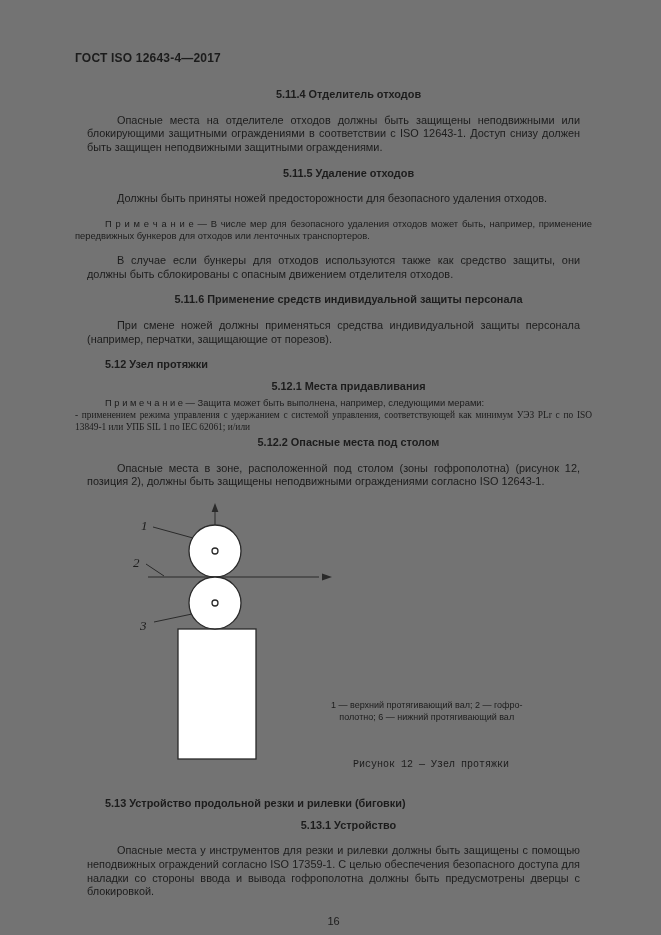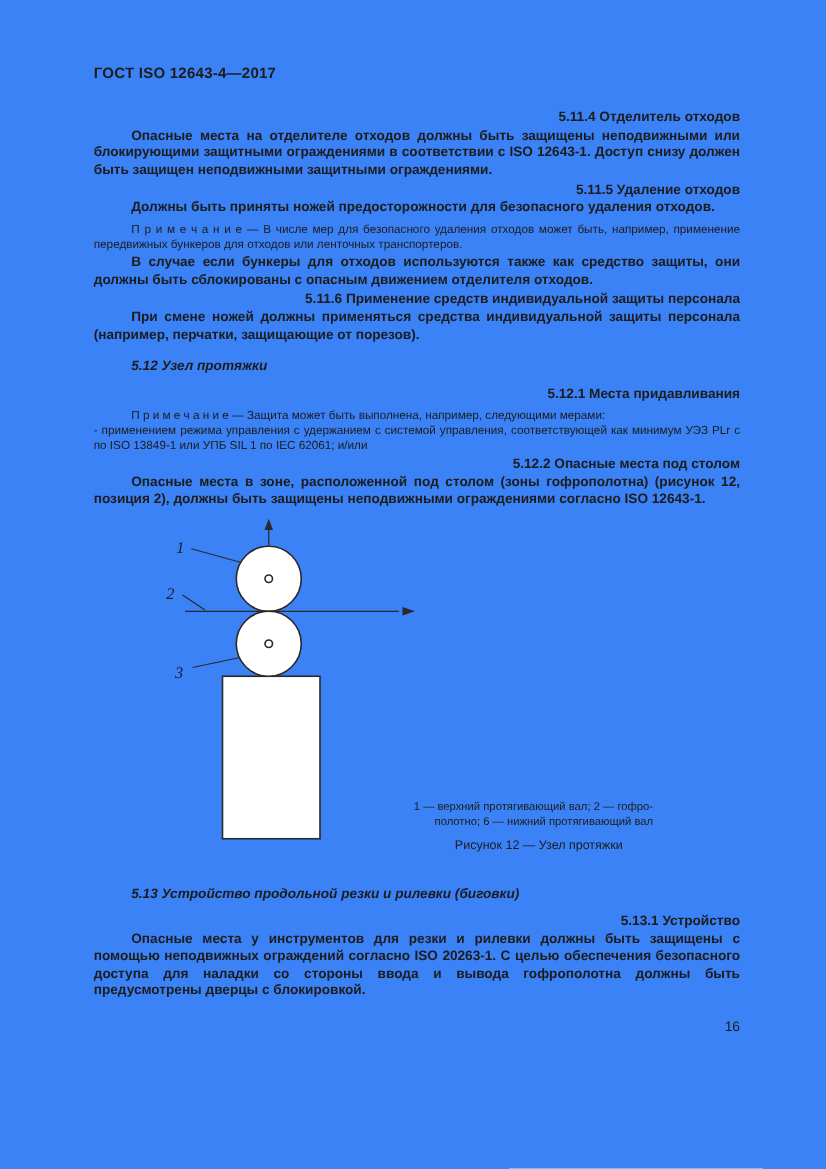--- a/index.html
+++ b/index.html
@@ -1,35 +1,35 @@
 <!DOCTYPE html>
 <html><head>
 <meta charset="utf-8">
 <style>
   html,body{margin:0;padding:0;background:#ffffff;}
-  .page{position:relative;width:661px;height:935px;background:#3b82f6;
+  .page{position:relative;width:661px;height:935px;background:#737373;
         font-family:"Liberation Sans",sans-serif;color:#1c1c1c;overflow:hidden;}
   .doc-header{position:absolute;left:75px;top:51px;font-size:12px;font-weight:bold;letter-spacing:.2px;}
   .content{position:absolute;left:75px;top:86px;width:517px;font-size:10.9px;line-height:1.25;text-align:justify;}
-  .h3{font-weight:bold;text-indent:30px;margin:2px 0 1px;text-align:right;}
-  .h2{font-weight:bold;text-indent:30px;margin:12px 0 8px;text-align:left;font-style:italic;}
-  .p{margin:0;text-indent:30px;font-weight:bold;}
+  .h3{font-weight:bold;text-indent:30px;margin:2px 0 1px;text-align:center;}
+  .h2{font-weight:bold;text-indent:30px;margin:12px 0 8px;text-align:left;}
+  .p{margin:12px;text-indent:30px;}
   .note{font-size:9.4px;line-height:1.3;margin:3px 0;}
   .note .lead{text-indent:30px;margin:0;}
-  .note .item{text-indent:0;margin:0;}
+  .note .item{text-indent:0;margin:0;font-family:Liberation Serif, serif;}
   .figure{position:relative;height:284px;margin:6px 0 2px;}
   .fig-svg{position:absolute;left:0;top:0;}
   .fig-svg line,.fig-svg circle,.fig-svg rect{stroke:#2a2a2a;fill:none;}
   .fig-svg .thin{stroke-width:1;}
   .fig-svg .shape{stroke-width:1.3;fill:#ffffff;}
   .fig-svg .arrowhead{fill:#2a2a2a;stroke:none;}
   .fig-svg text{font-family:"Liberation Serif",serif;font-style:italic;font-size:13px;fill:#1c1c1c;}
-  .fig-legend{position:absolute;left:256px;top:226px;font-size:9px;line-height:1.35;text-align:right;}
-  .fig-title{position:absolute;left:200px;top:258px;width:312px;text-align:center;font-size:10px;}
-  .page-number{margin-top:16px;font-size:11px;text-align:right;}
+  .fig-legend{position:absolute;left:256px;top:198px;font-size:9px;line-height:1.35;text-align:center;}
+  .fig-title{position:absolute;left:200px;top:258px;width:312px;text-align:center;font-size:10px;font-family:Liberation Mono, monospace;}
+  .page-number{margin-top:16px;font-size:11px;text-align:center;}
 </style>
 </head>
 <body>
 
 <div class="page">
 
   <div class="doc-header">
     <span>ГОСТ ISO 12643-4—2017</span>
   </div>
 
@@ -89,18 +89,18 @@
       <div class="fig-legend">
         <div>1 — верхний протягивающий вал; 2 — гофро-</div>
         <div>полотно; 6 — нижний протягивающий вал</div>
       </div>
       <div class="fig-title">Рисунок 12 — Узел протяжки</div>
     </div>
 
     <div class="h2">5.13 Устройство продольной резки и рилевки (биговки)</div>
 
     <div class="h3">5.13.1 Устройство</div>
-    <p class="p">Опасные места у инструментов для резки и рилевки должны быть защищены с помощью неподвижных ограждений согласно ISO 20263-1. С целью обеспечения безопасного доступа для наладки со стороны ввода и вывода гофрополотна должны быть предусмотрены дверцы с блокировкой.</p>
+    <p class="p">Опасные места у инструментов для резки и рилевки должны быть защищены с помощью неподвижных ограждений согласно ISO 17359-1. С целью обеспечения безопасного доступа для наладки со стороны ввода и вывода гофрополотна должны быть предусмотрены дверцы с блокировкой.</p>
 
     <div class="page-number">16</div>
 
   </div>
 </div>
 
 </body></html>

